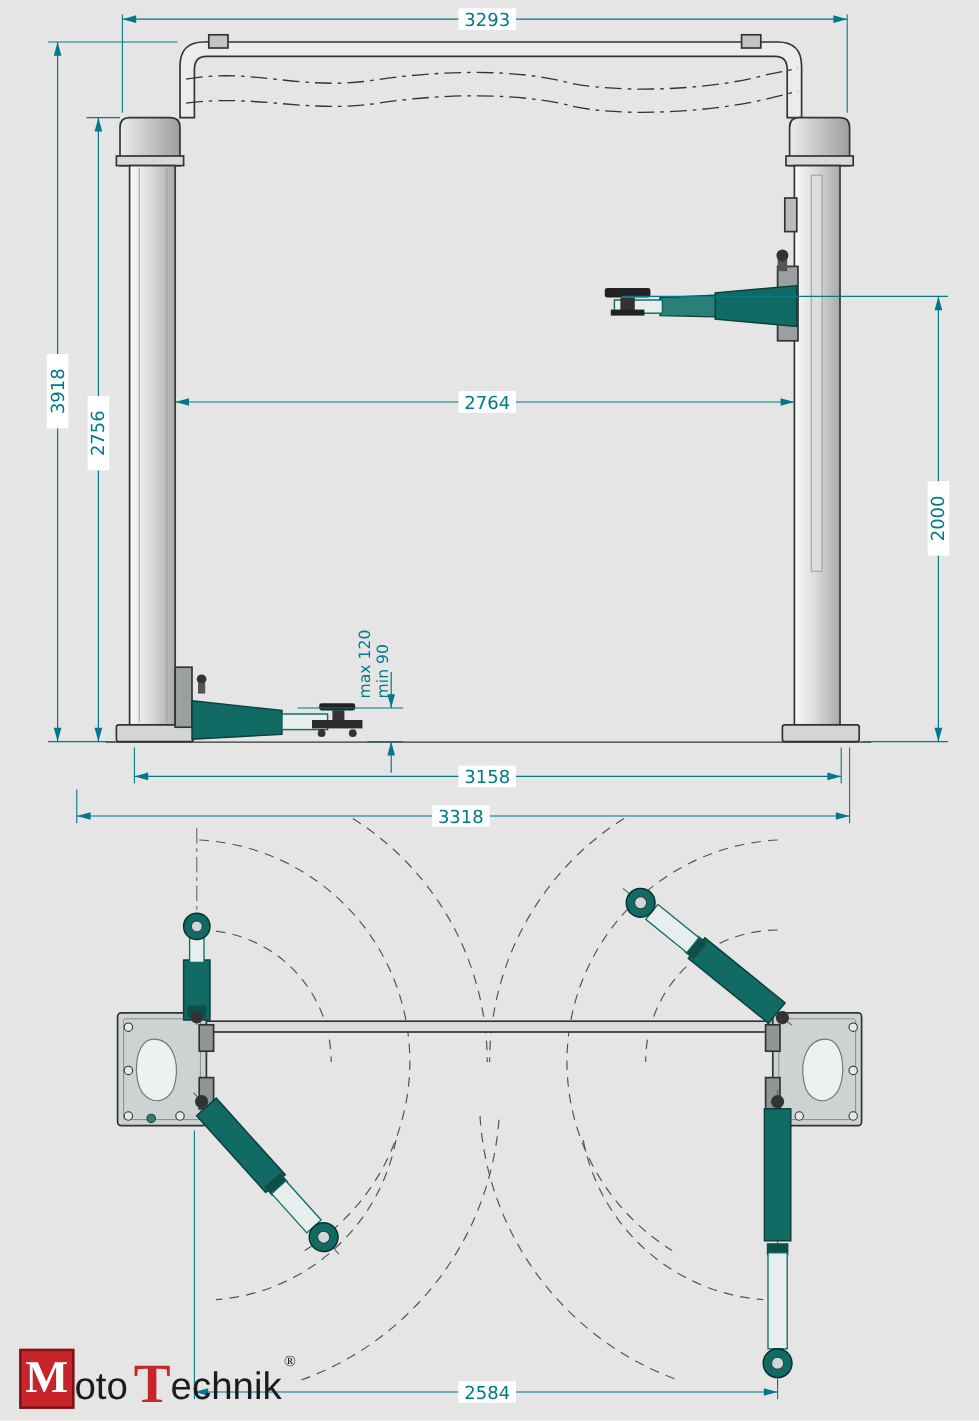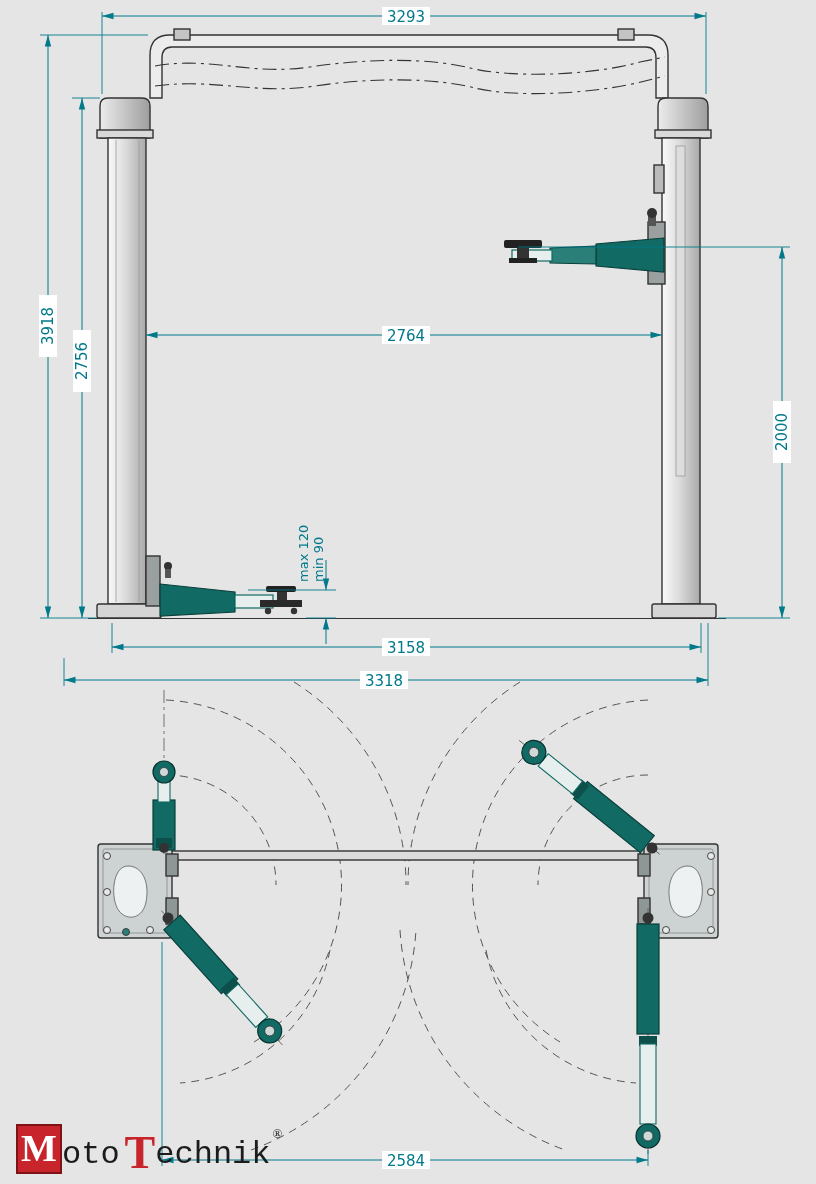--- a/index.html
+++ b/index.html
@@ -10,21 +10,21 @@
   .ext{stroke:#00798a;stroke-width:0.9;fill:none;}
   .dimtxt{font-family:"DejaVu Sans",sans-serif;font-size:15px;fill:#00798a;}
   .dimtxt-sm{font-family:"DejaVu Sans",sans-serif;font-size:13px;fill:#00798a;}
   .outline{stroke:#333;stroke-width:1.4;}
   .arc{stroke:#555;stroke-width:1;fill:none;stroke-dasharray:8 6;}
   .cline{stroke:#555;stroke-width:0.8;fill:none;stroke-dasharray:13 4 3 4;}
   .logo{position:absolute;left:16px;top:1124px;display:flex;align-items:flex-end;}
   .logo .mbox{width:42px;height:46px;background:#c8242b;border:2px solid #7e1317;color:#fff;
               font-family:"Liberation Serif",serif;font-weight:bold;font-size:38px;
               line-height:44px;text-align:center;}
-  .logo .word{font-family:Liberation Mono, monospace;font-size:32px;color:#1c1c1c;line-height:1;
+  .logo .word{font-family:Liberation Sans, sans-serif;font-size:32px;color:#1c1c1c;line-height:1;
               padding-bottom:3px;}
   .logo .tcap{font-family:"Liberation Serif",serif;font-weight:bold;font-size:46px;color:#c8242b;
               line-height:0.9;margin-left:5px;padding-bottom:1px;}
   .logo .reg{font-family:"Liberation Serif",serif;font-size:13px;color:#1c1c1c;
              align-self:flex-start;margin-left:2px;margin-top:2px;}
 </style>
 </head>
 <body>
 
 <div class="stage">

